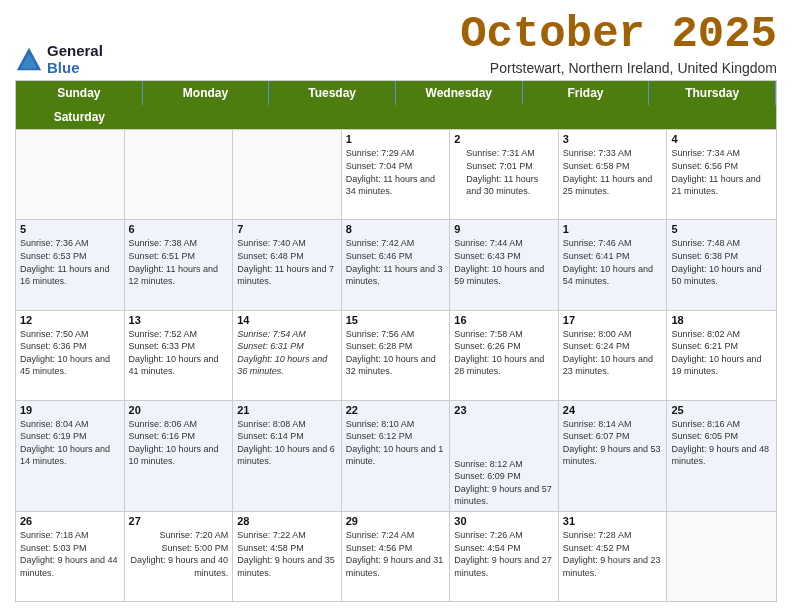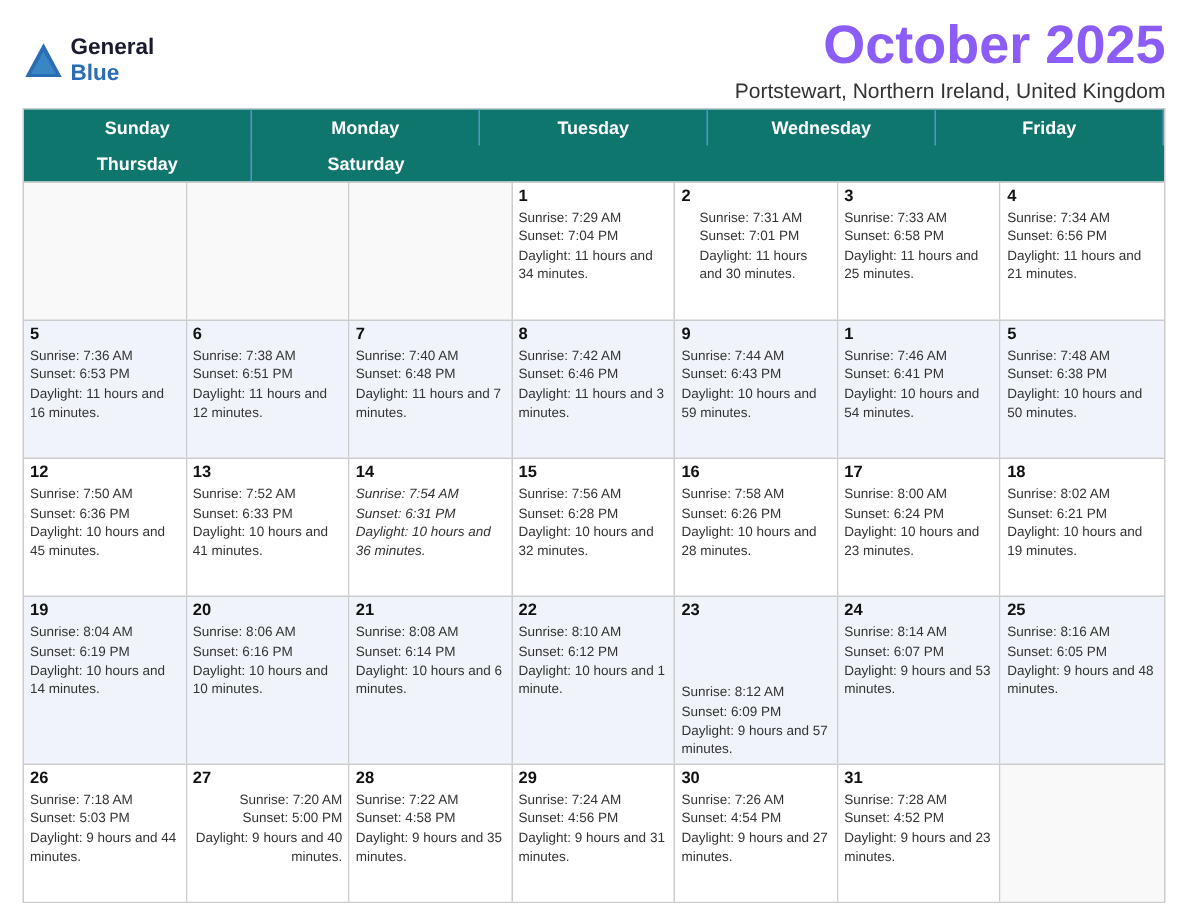--- a/index.html
+++ b/index.html
@@ -12,21 +12,21 @@
     }
     .page {
       width: 792px;
       height: 612px;
       padding: 10px 15px 10px 15px;
       display: flex;
       flex-direction: column;
     }
     .header {
       display: flex;
-      align-items: center;
+      align-items: flex-end;
       justify-content: space-between;
       margin-bottom: 4px;
     }
     .logo {
       display: flex;
       align-items: center;
       margin-top: 4px;
     }
     .logo-text {
       display: flex;
@@ -45,40 +45,41 @@
     }
     .logo-icon {
       width: 28px;
       height: 28px;
       margin-right: 4px;
     }
     .title-block {
       text-align: right;
     }
     .month-title {
-      font-size: 36px;
-      font-weight: bold;
-      color: #8b5cf6;
+      font-size: 44px;
+      font-weight: bold;
+      color: #a16207;
       line-height: 1.1;
+      font-family: Liberation Mono, monospace;
     }
     .location {
       font-size: 14px;
       color: #333;
       margin-top: 2px;
     }
     .calendar {
       flex: 1;
       display: flex;
       flex-direction: column;
       border: 1px solid #ccc;
     }
     .cal-header {
       display: grid;
-      grid-template-columns: repeat(5, 1fr);
-      background: #0f766e;
+      grid-template-columns: repeat(6, 1fr);
+      background: #4d7c0f;
     }
     .cal-header-cell {
       color: #fff;
       font-size: 12px;
       font-weight: bold;
       padding: 5px 4px;
       text-align: center;
       border-right: 1px solid #5a8fd0;
     }
     .cal-header-cell:last-child { border-right: none; }

